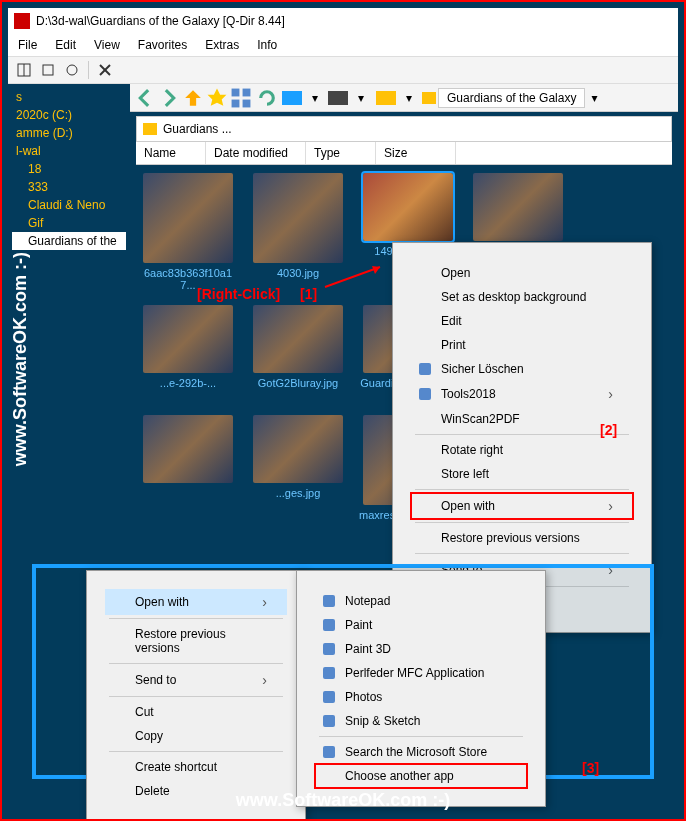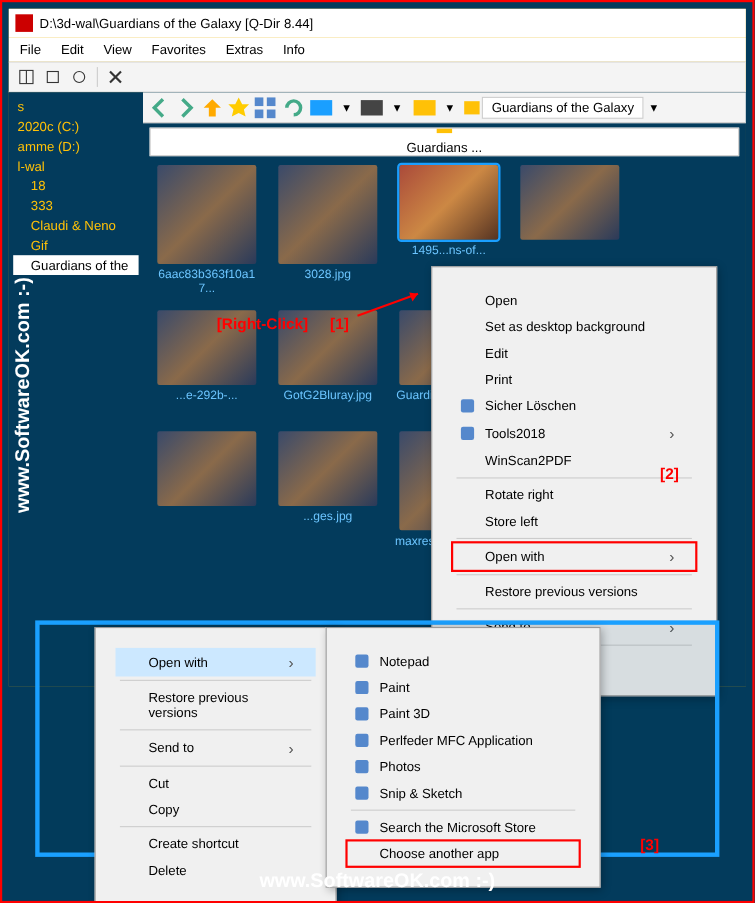--- a/index.html
+++ b/index.html
@@ -17,21 +17,21 @@
 .main { display: flex; height: 540px; background: #033b5c; }
 .sidebar { width: 122px; background: #033b5c; color: #ffc107; padding: 4px; font-size: 11px; }
 .sidebar .item { padding: 2px 4px; white-space: nowrap; overflow: hidden; }
 .sidebar .item.indent { padding-left: 16px; }
 .sidebar .item.selected { background: #fff; color: #000; }
 .content { flex: 1; background: #033b5c; position: relative; }
 .pathbar { display: flex; align-items: center; height: 28px; background: #f4f4f4; padding: 0 4px; gap: 2px; border-bottom: 1px solid #ccc; }
 .pathbar .pbtn { width: 22px; height: 22px; display: flex; align-items: center; justify-content: center; }
 .pathbar .color-sq { width: 20px; height: 14px; }
 .pathbar .crumb { background: #fff; padding: 2px 8px; border: 1px solid #ccc; font-size: 12px; }
-.breadcrumb { display: flex; align-items: center; height: 26px; background: #fff; margin: 4px 6px 0 6px; border: 1px solid #ccc; padding: 0 6px; gap: 6px; flex-direction: column; }
+.breadcrumb { display: flex; align-items: center; height: 26px; background: #fff; margin: 4px 6px 0 6px; border: 1px solid #ccc; padding: 0 6px; gap: 6px; }
 .folder-icon { width: 14px; height: 12px; background: #ffc107; }
 .columns { display: flex; background: #fff; margin: 0 6px; border-bottom: 1px solid #ccc; }
 .columns .col { padding: 4px 8px; border-right: 1px solid #ddd; font-size: 12px; }
 .thumbs { display: flex; flex-wrap: wrap; padding: 8px; gap: 10px; }
 .thumb { width: 100px; text-align: center; }
 .thumb .img { width: 90px; height: 68px; margin: 0 auto 4px; background: linear-gradient(135deg,#3a4a6a,#8a6a4a,#2a3a5a); border-radius: 2px; }
 .thumb .img.tall { height: 90px; }
 .thumb .label { color: #6cc5ff; font-size: 11px; word-break: break-all; overflow: hidden; height: 28px; }
 .thumb.selected .img { outline: 2px solid #1a9fff; background: linear-gradient(135deg,#aa4a3a,#cc8844,#553322); }
 .annot { position: absolute; color: #ff0000; font-weight: bold; font-size: 14px; }
@@ -147,28 +147,34 @@
         <div class="color-sq" style="background:#ffc107"></div>
         <div class="pbtn">▾</div>
         <div class="folder-icon"></div>
         <div class="crumb">Guardians of the Galaxy</div>
         <span style="margin-left:4px">▾</span>
       </div>
       <div class="breadcrumb">
         <div class="folder-icon"></div>
         <span>Guardians ...</span>
       </div>
+      <div class="columns">
+        <div class="col" style="width:70px">Name</div>
+        <div class="col" style="width:100px">Date modified</div>
+        <div class="col" style="width:70px">Type</div>
+        <div class="col" style="width:80px">Size</div>
+      </div>
       <div class="thumbs">
           <div class="thumb">
             <div class="img tall"></div>
             <div class="label">6aac83b363f10a17...</div>
           </div>
           <div class="thumb">
             <div class="img tall"></div>
-            <div class="label">3028.jpg</div>
+            <div class="label">4030.jpg</div>
           </div>
           <div class="thumb selected">
             <div class="img"></div>
             <div class="label">1495...ns-of...</div>
           </div>
           <div class="thumb">
             <div class="img"></div>
             <div class="label"> </div>
           </div>
           <div class="thumb">

